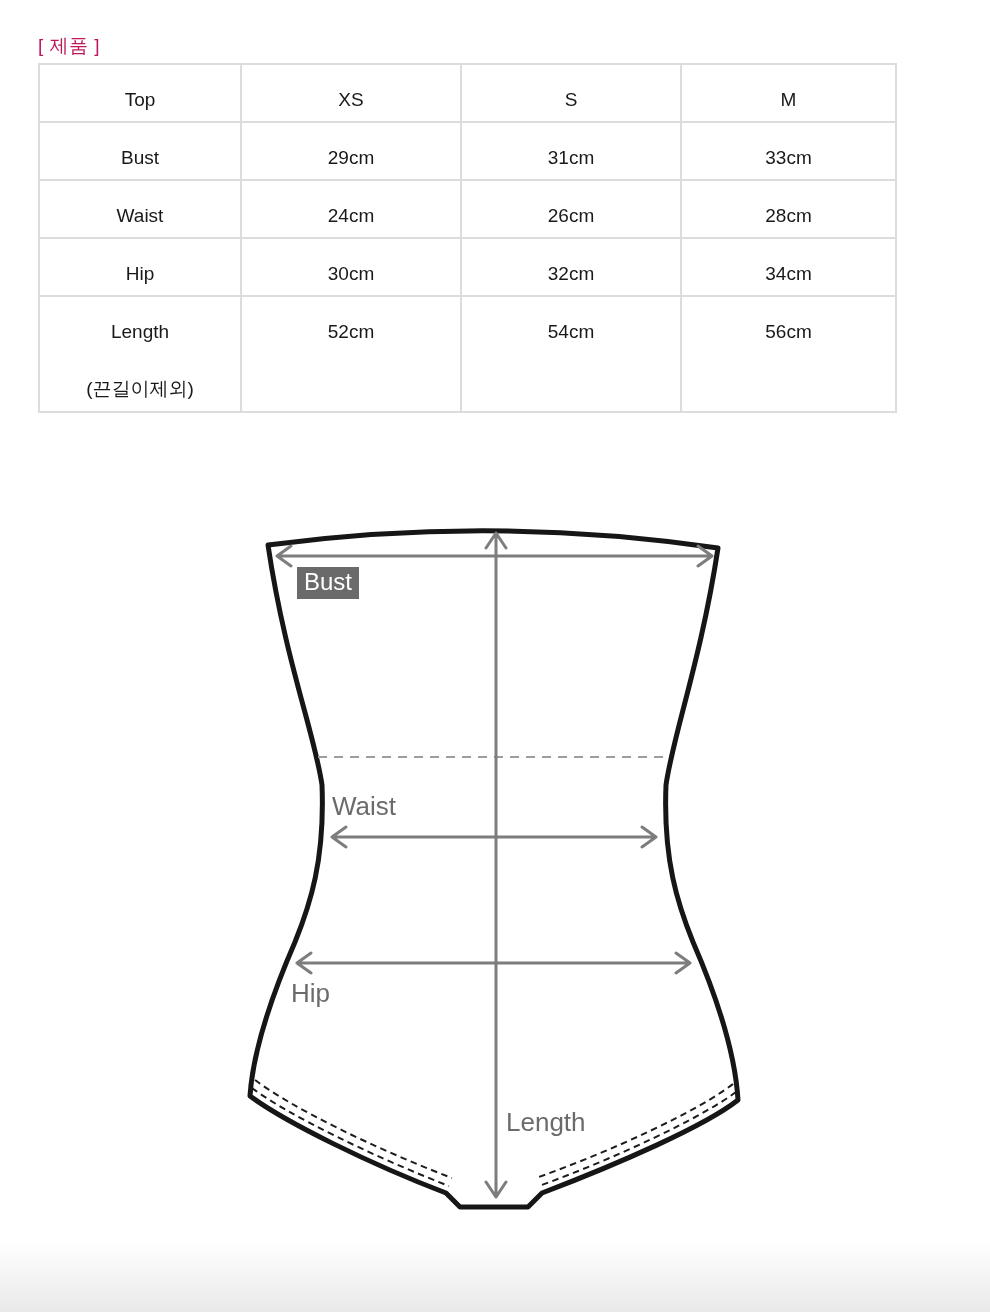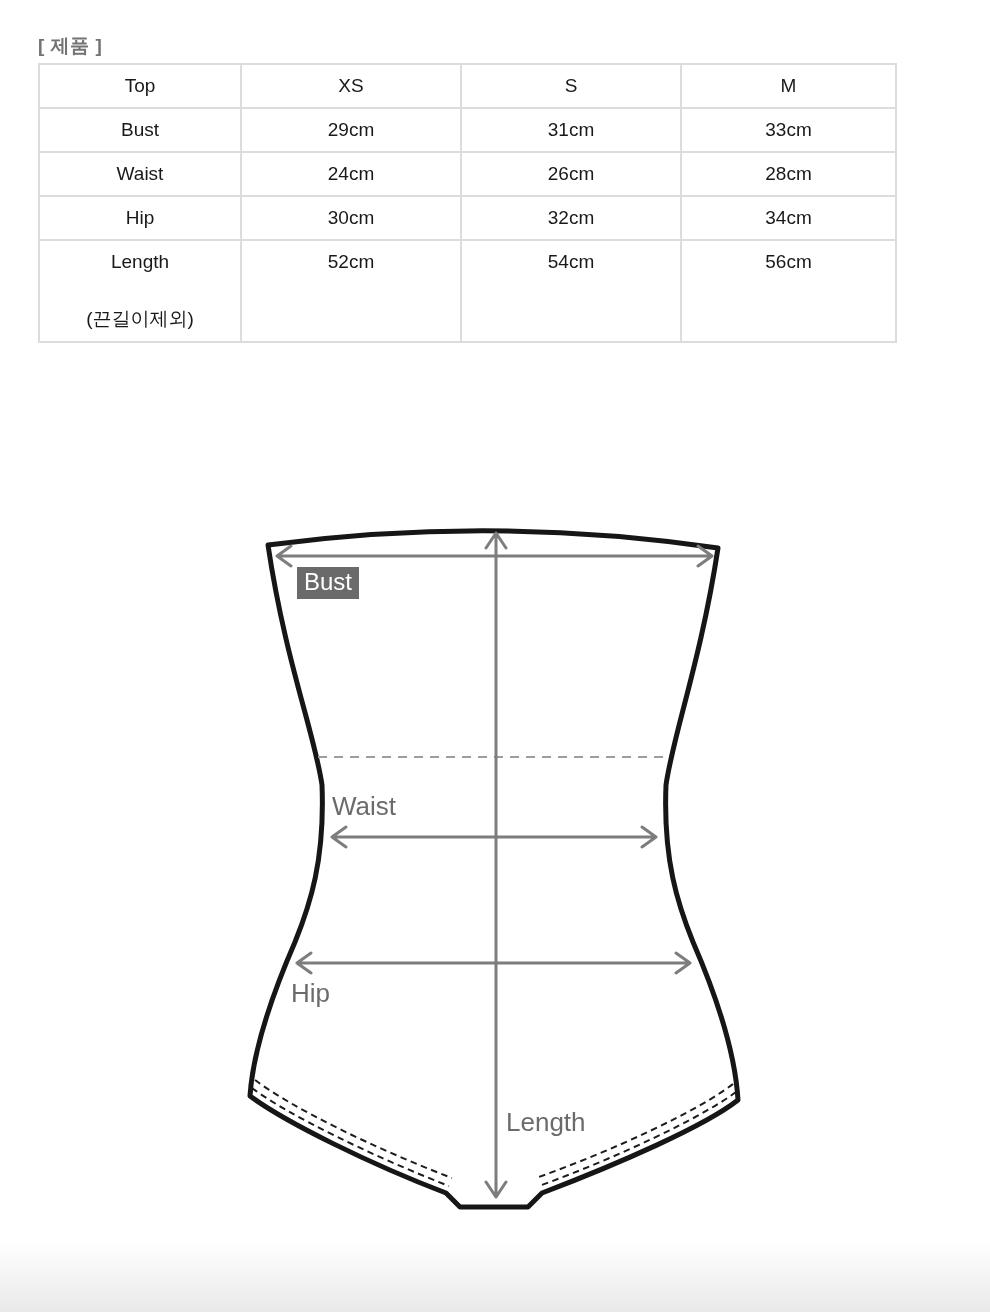--- a/index.html
+++ b/index.html
@@ -8,38 +8,38 @@
     position: relative;
     background: #ffffff;
     overflow: hidden;
     font-family: "Liberation Sans", "DejaVu Sans", sans-serif;
     color: #191919;
   }
 
   
   .section-title {
     position: absolute; left: 38px; top: 33px;
-    font-size: 19px; color: #737373; letter-spacing: 0.5px; font-weight: bold;
+    font-size: 19px; color: #be185d; letter-spacing: 0.5px;
   }
   table.size-table {
     position: absolute; left: 38px; top: 63px;
     width: 859px;
     border-collapse: separate;
     border-spacing: 2px;
     background: #dcdcdc;       
     table-layout: fixed;
   }
   .size-table th, .size-table td {
     background: #ffffff;
     font-size: 19px;
     font-weight: 400;
     color: #191919;
     text-align: center;
     vertical-align: top;
-    padding: 10px 6px 9px 6px;
+    padding: 24px 6px 9px 6px;
     height: 23px;
     overflow: hidden;
   }
   tr.row-length th, tr.row-length td { height: 65px; }
   .row-sublabel { margin-top: 33px; }
 
   
   .diagram {
     position: absolute; left: 0; top: 470px;
     width: 990px; height: 800px;

